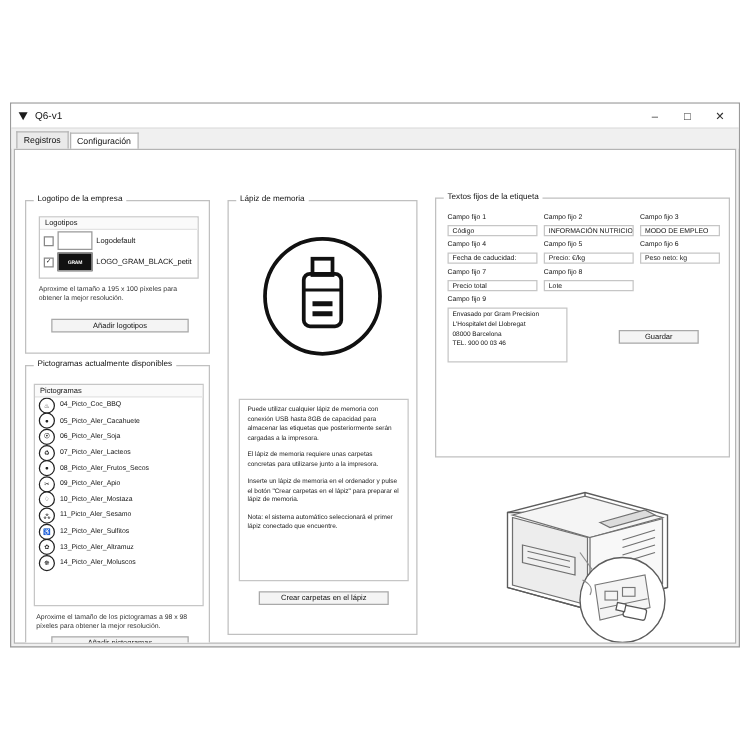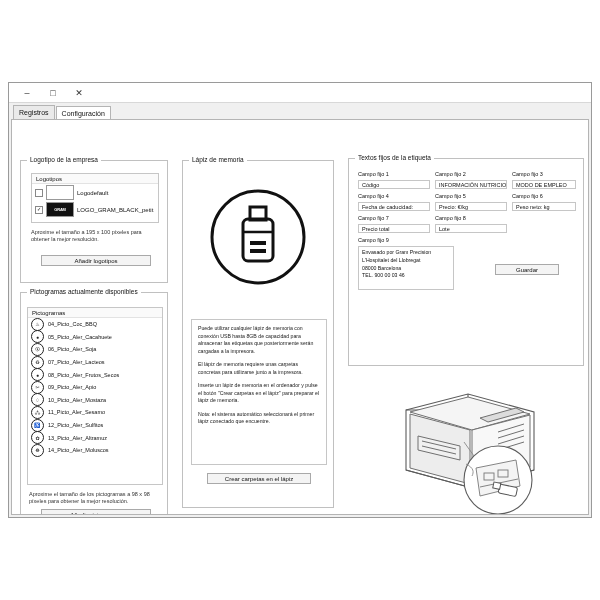--- a/index.html
+++ b/index.html
@@ -293,20 +293,28 @@
   }
 
   svg { display: block; }
 </style>
 </head>
 <body>
 
 <div id="app-window">
 
   <div class="titlebar">
+    <div class="title-left">
+      <span class="app-icon">
+        <svg width="9" height="9" viewBox="0 0 10 10">
+            <polygon points="1,2 9,2 5,9" fill="#1b1b1b"></polygon>
+          </svg>
+      </span>
+      <span class="title-text">Q6-v1</span>
+    </div>
     <div class="win-btns">
       <div class="win-btn">–</div>
       <div class="win-btn">□</div>
       <div class="win-btn">✕</div>
     </div>
   </div>
 
   <div class="tabstrip">
     <div class="tab">Registros</div>
     <div class="tab active">Configuración</div>

